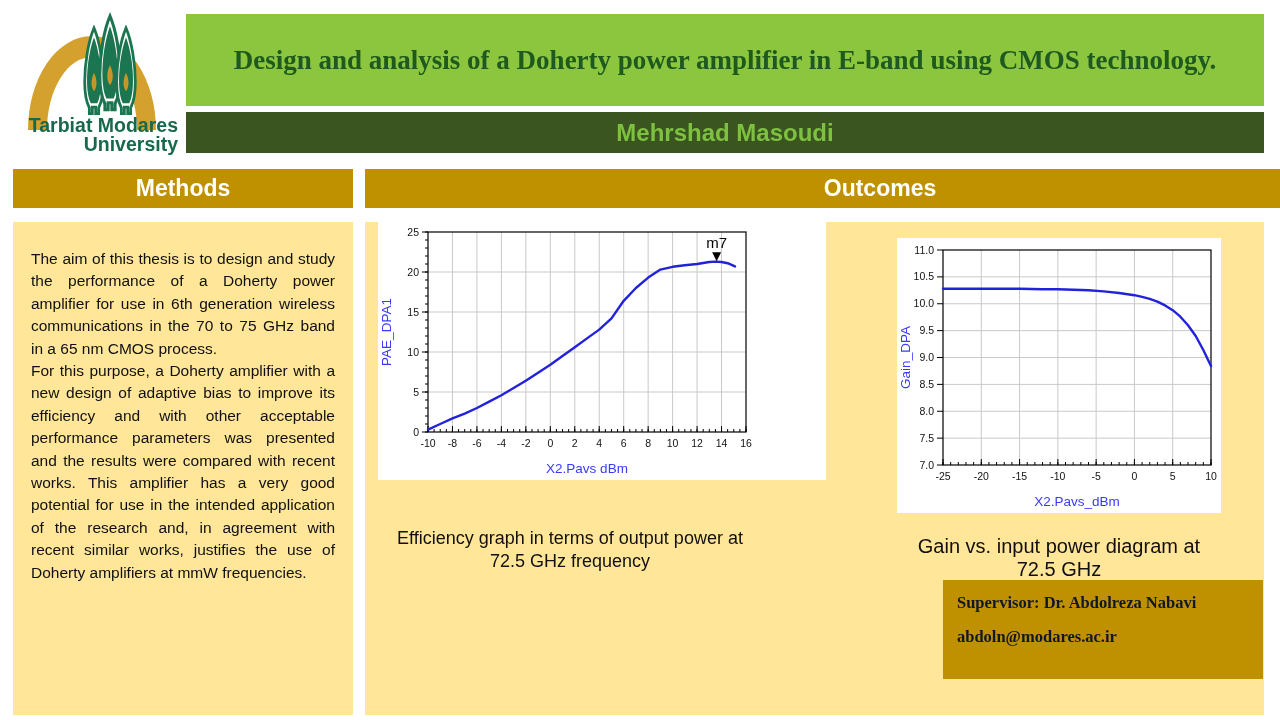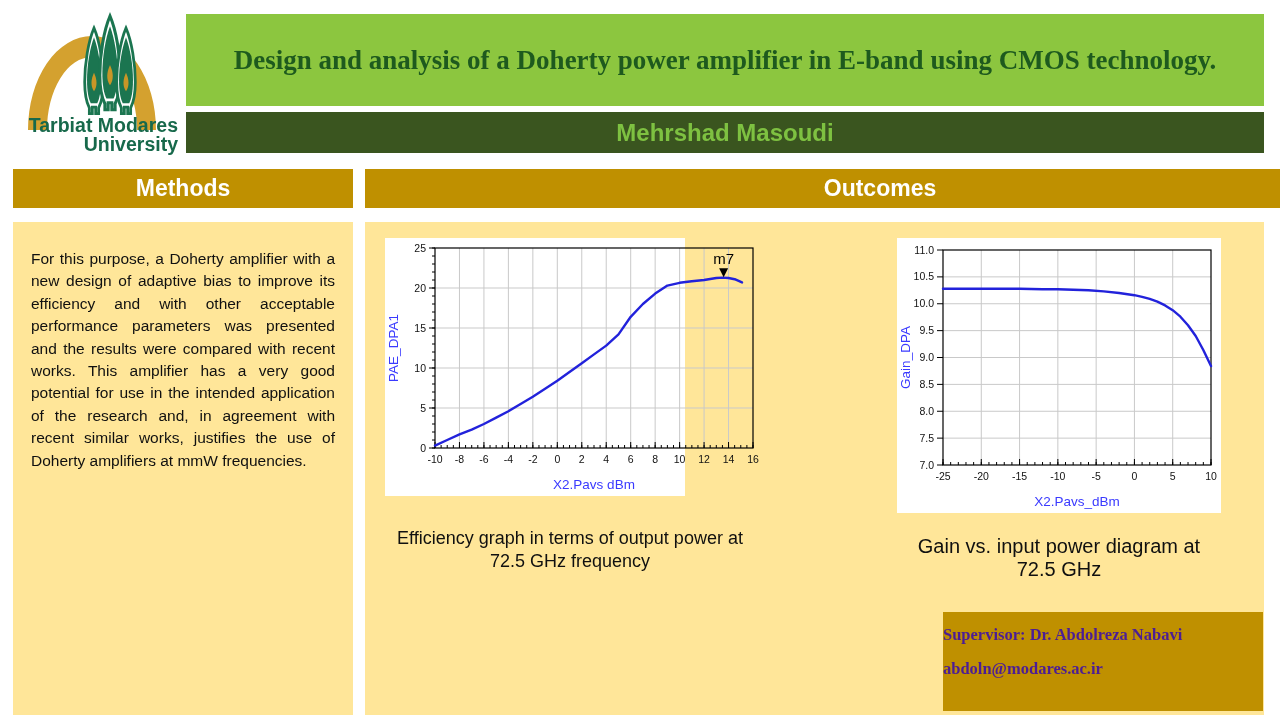--- a/index.html
+++ b/index.html
@@ -18,30 +18,30 @@
   .section-header{top:169px;height:39px;display:flex;align-items:center;justify-content:center;color:#FFFFFF;font-weight:bold;font-size:23px;}
   .methods-header{left:13px;width:340px;justify-content:center;}
   .outcomes-header{left:365px;width:1030px;}
 
   .panel{top:222px;height:493px;}
   .methods-panel{left:13px;width:340px;box-sizing:border-box;padding:26px 18px;}
   .methods-panel p{margin:0;font-size:15.5px;line-height:22.4px;text-align:justify;color:#101010;}
   .outcomes-panel{left:365px;width:899px;}
 
   .chart-box{background:#FFFFFF;}
-  .chart1-box{left:378px;top:238px;width:300px;height:258px;margin-left:7px;}
+  .chart1-box{left:378px;top:222px;width:448px;height:258px;}
   .chart2-box{left:897px;top:238px;width:324px;height:275px;}
   svg text{font-family:"Liberation Sans",sans-serif;}
 
   .caption1{left:390px;top:527px;width:360px;text-align:center;font-size:18px;line-height:23px;color:#101010;}
   .caption2{left:899px;top:535px;width:320px;text-align:center;font-size:20px;color:#101010;}
 
   .out-paragraph{left:400px;top:602px;width:445px;font-size:15.5px;line-height:23px;color:#101010;text-align:left;}
 
-  .supervisor{left:943px;top:612px;width:320px;height:99px;box-sizing:border-box;padding:13px 0;color:#4c1d95;font-family:"Liberation Serif",serif;font-weight:bold;font-size:16.5px;}
+  .supervisor{left:943px;top:580px;width:320px;height:99px;box-sizing:border-box;padding:13px 14px;color:#0f172a;font-family:"Liberation Serif",serif;font-weight:bold;font-size:16.5px;}
   .supervisor .line2{margin-top:14px;}
 </style>
 </head>
 <body>
 
 <div class="page">
 
   <svg class="abs logo" viewBox="0 0 162 148">
     <defs>
       <g id="tree">
@@ -67,20 +67,21 @@
   </div>
 
   <div class="abs section-header methods-header" style="background: rgb(191, 144, 0);">
     <span>Methods</span>
   </div>
   <div class="abs section-header outcomes-header" style="background: rgb(191, 144, 0);">
     <span>Outcomes</span>
   </div>
 
   <div class="abs panel methods-panel" style="background: rgb(255, 230, 153);">
+    <p>The aim of this thesis is to design and study the performance of a Doherty power amplifier for use in 6th generation wireless communications in the 70 to 75 GHz band in a 65 nm CMOS process.</p>
     <p>For this purpose, a Doherty amplifier with a new design of adaptive bias to improve its efficiency and with other acceptable performance parameters was presented and the results were compared with recent works. This amplifier has a very good potential for use in the intended application of the research and, in agreement with recent similar works, justifies the use of Doherty amplifiers at mmW frequencies.</p>
   </div>
 
   <div class="abs panel outcomes-panel" style="background: rgb(255, 230, 153);"></div>
 
   <div class="abs chart-box chart1-box">
     <svg width="380" height="258" viewBox="0 0 380 258">
         <line x1="74.46153846153847" y1="10" x2="74.46153846153847" y2="210" stroke="#C9C9C9" stroke-width="1"></line>
         <line x1="98.92307692307693" y1="10" x2="98.92307692307693" y2="210" stroke="#C9C9C9" stroke-width="1"></line>
         <line x1="123.38461538461539" y1="10" x2="123.38461538461539" y2="210" stroke="#C9C9C9" stroke-width="1"></line>

